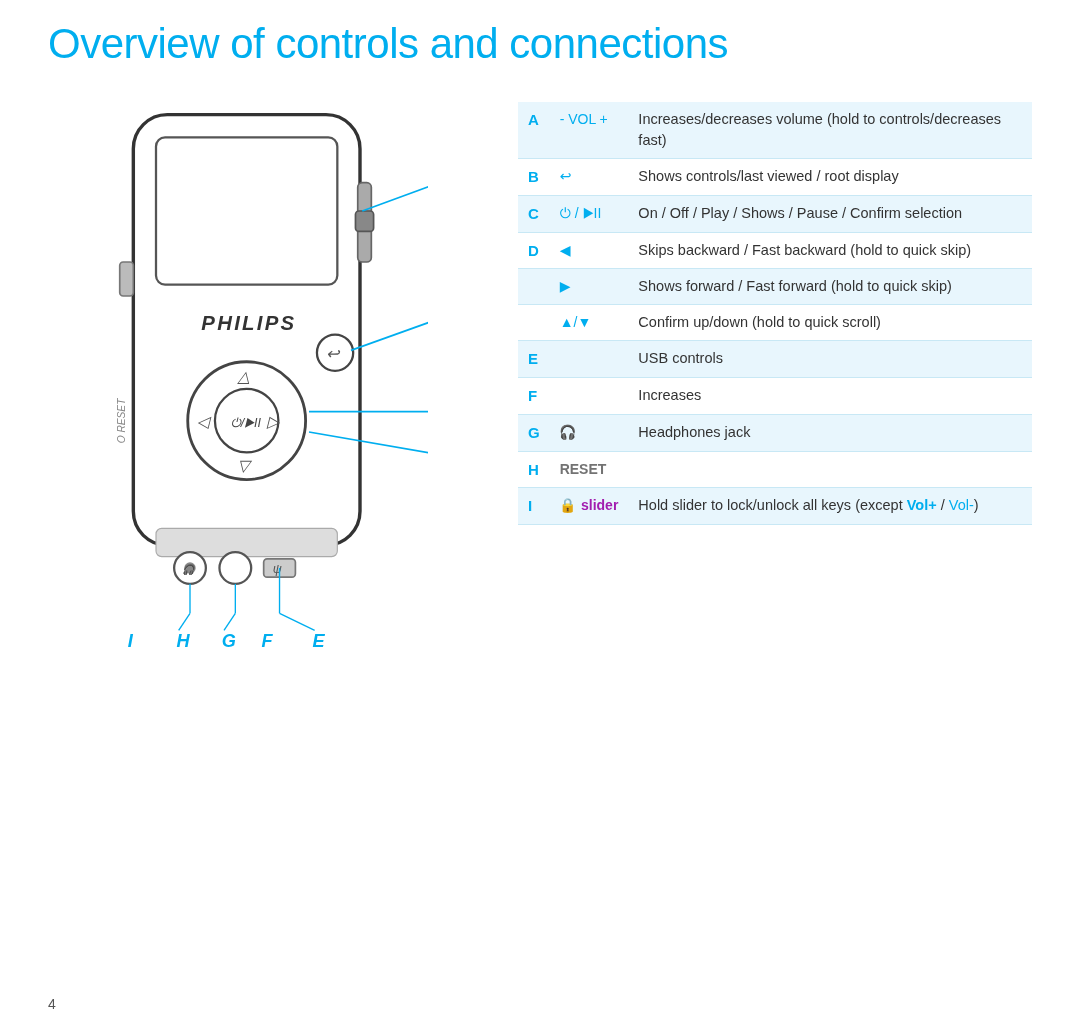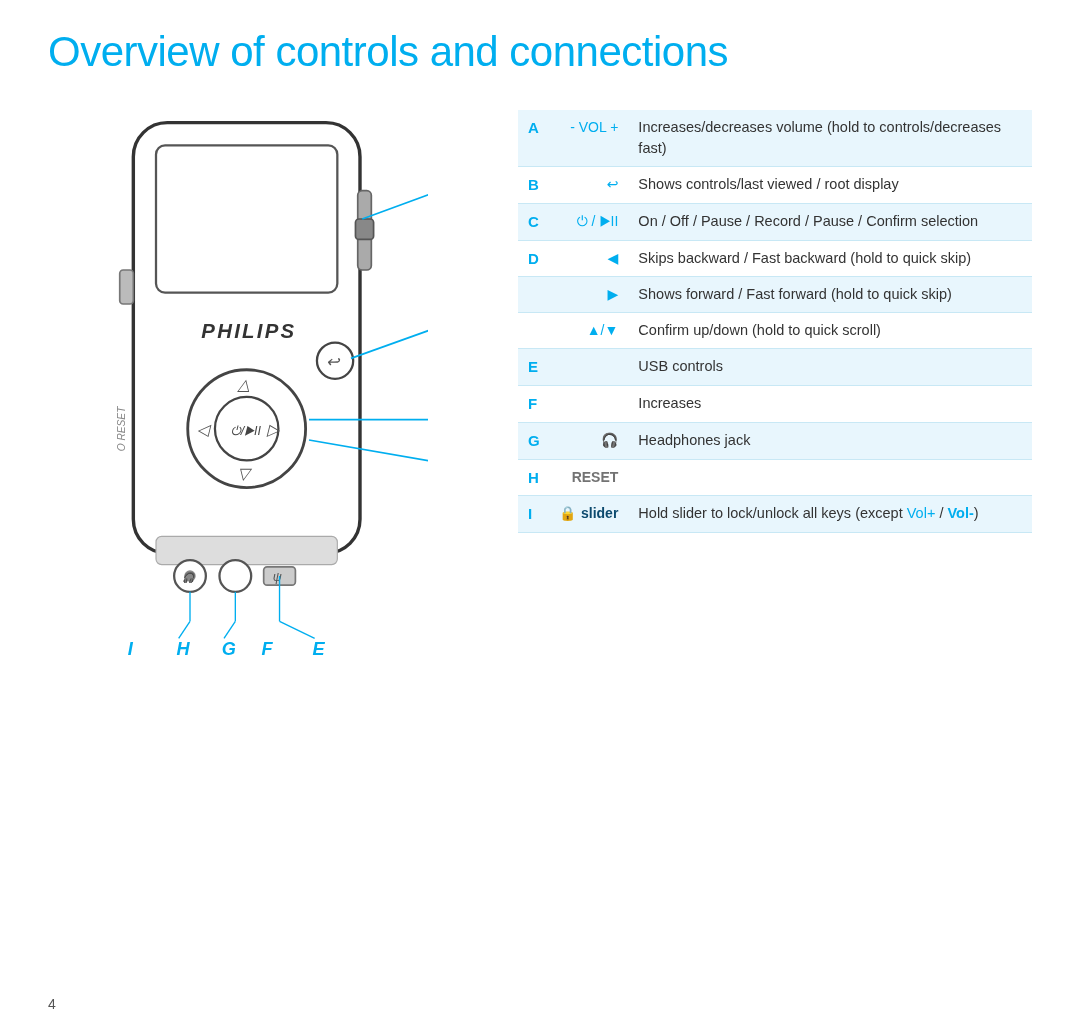--- a/index.html
+++ b/index.html
@@ -9,21 +9,21 @@
       width: 1080px;
       height: 1036px;
       overflow: hidden;
       position: relative;
     }
 
     .page-title {
       color: #00aeef;
       font-size: 42px;
       font-weight: 300;
-      padding: 28px 48px 24px 48px;
+      padding: 20px 48px 24px 48px;
       letter-spacing: -0.5px;
     }
 
     .content-area {
       display: flex;
       flex-direction: row;
       padding: 0 48px;
       gap: 40px;
     }
 
@@ -72,21 +72,20 @@
       font-size: 15px;
       white-space: nowrap;
       width: 28px;
     }
 
     .col-icon {
       color: #00aeef;
       font-size: 14px;
       white-space: nowrap;
       width: 70px;
-      text-align: right;
     }
 
     .col-desc {
       color: #333;
     }
 
     .page-number {
       position: absolute;
       bottom: 24px;
       left: 48px;
@@ -186,21 +185,21 @@
             <td class="col-desc">Increases/decreases volume (hold to controls/decreases fast)</td>
           </tr>
           <tr>
             <td class="col-letter">B</td>
             <td class="col-icon">↩</td>
             <td class="col-desc">Shows controls/last viewed / root display</td>
           </tr>
           <tr>
             <td class="col-letter">C</td>
             <td class="col-icon">⏻ / ▶II</td>
-            <td class="col-desc">On / Off / Pause / Record / Pause / Confirm selection</td>
+            <td class="col-desc">On / Off / Play / Shows / Pause / Confirm selection</td>
           </tr>
           <tr>
             <td class="col-letter">D</td>
             <td class="col-icon">◀</td>
             <td class="col-desc">Skips backward / Fast backward (hold to quick skip)</td>
           </tr>
           <tr>
             <td class="col-letter"></td>
             <td class="col-icon">▶</td>
             <td class="col-desc">Shows forward / Fast forward (hold to quick skip)</td>
@@ -225,21 +224,21 @@
             <td class="col-icon">🎧</td>
             <td class="col-desc">Headphones jack</td>
           </tr>
           <tr>
             <td class="col-letter">H</td>
             <td class="col-icon"><span style="color:#737373;font-weight:700;font-size:14px;">RESET</span></td>
             <td class="col-desc"></td>
           </tr>
           <tr>
             <td class="col-letter">I</td>
-            <td class="col-icon"><span style="color:#00aeef;">🔒</span> <span style="color:#0c4a6e;font-weight:600;">slider</span></td>
-            <td class="col-desc">Hold slider to lock/unlock all keys (except <span style="color:#00aeef;font-weight:400;">Vol+</span> / <span style="color:#00aeef;font-weight:700;">Vol-</span>)</td>
+            <td class="col-icon"><span style="color:#00aeef;">🔒</span> <span style="color:#a21caf;font-weight:600;">slider</span></td>
+            <td class="col-desc">Hold slider to lock/unlock all keys (except <span style="color:#00aeef;font-weight:700;">Vol+</span> / <span style="color:#00aeef;font-weight:400;">Vol-</span>)</td>
           </tr>
         </tbody>
     </table>
   </div>
 </div>
 
 <div class="page-number">4</div>
 
 </body></html>

